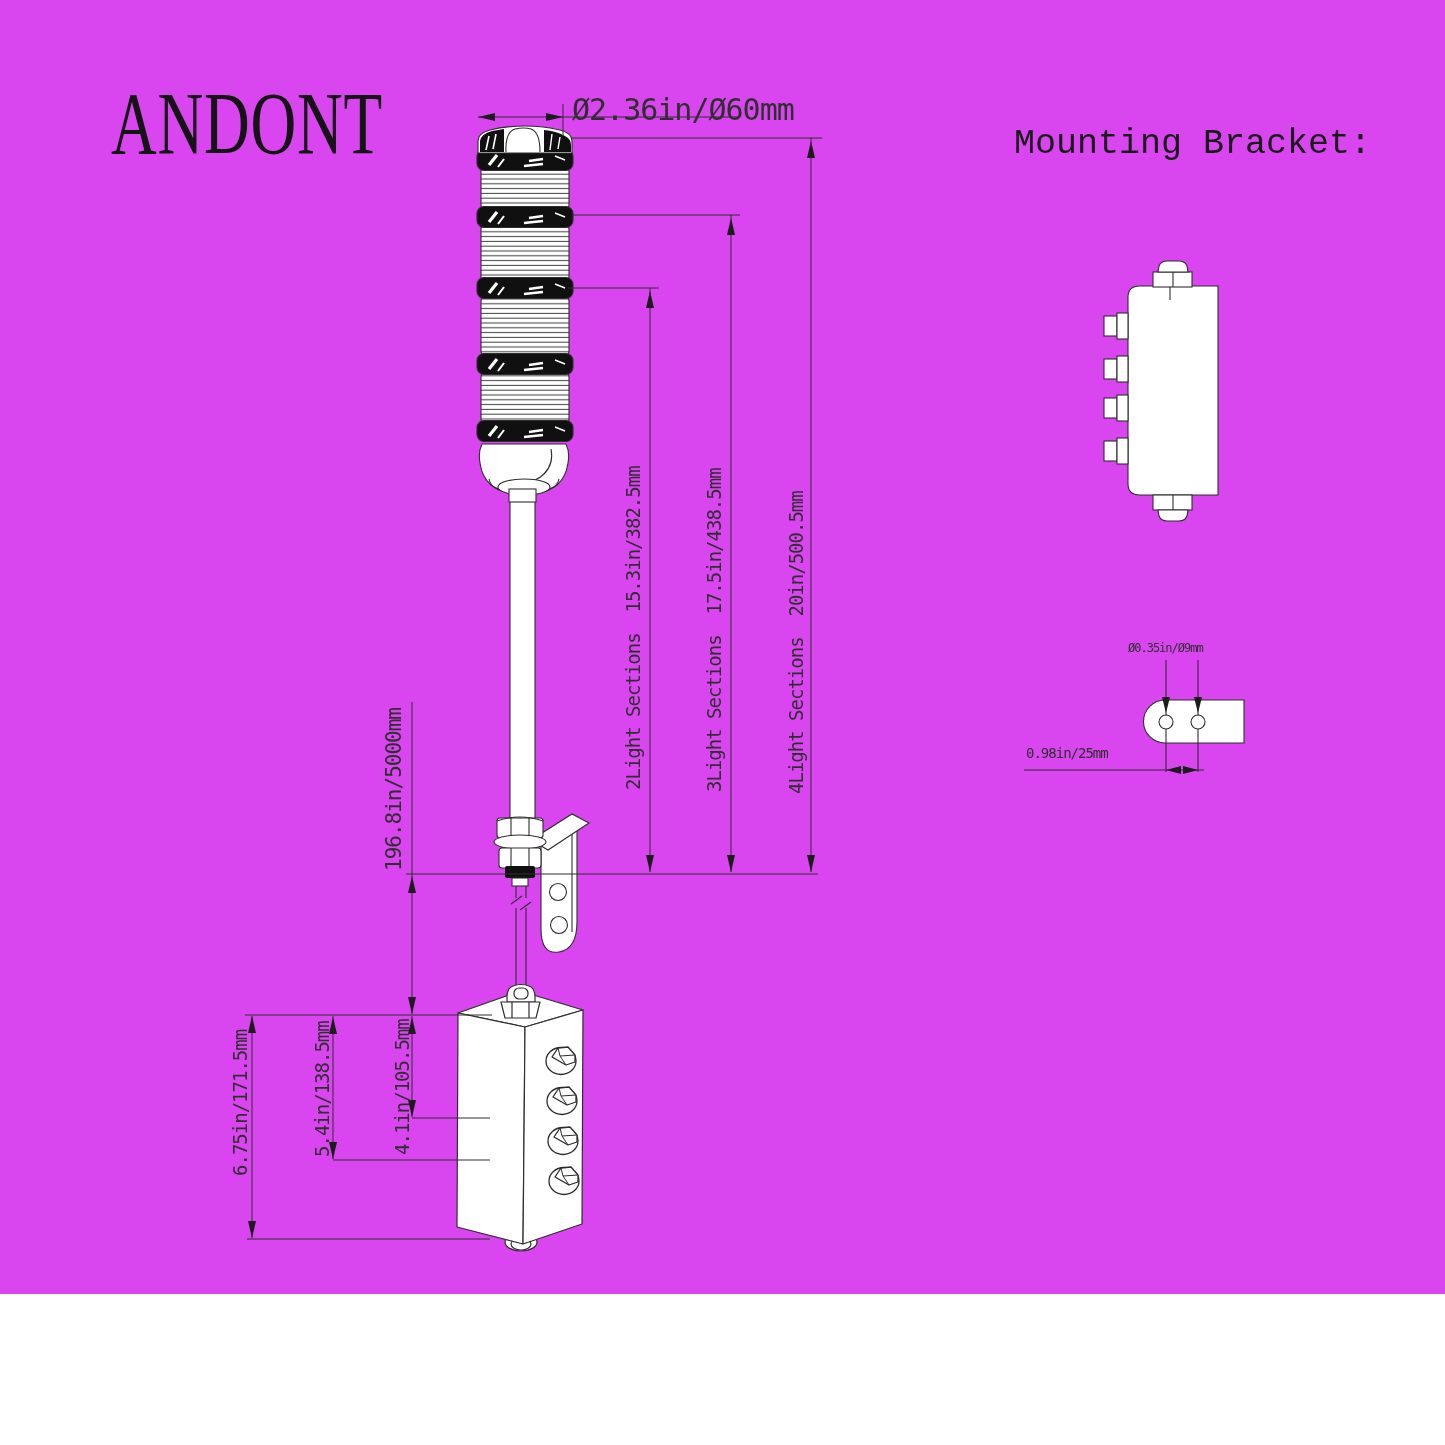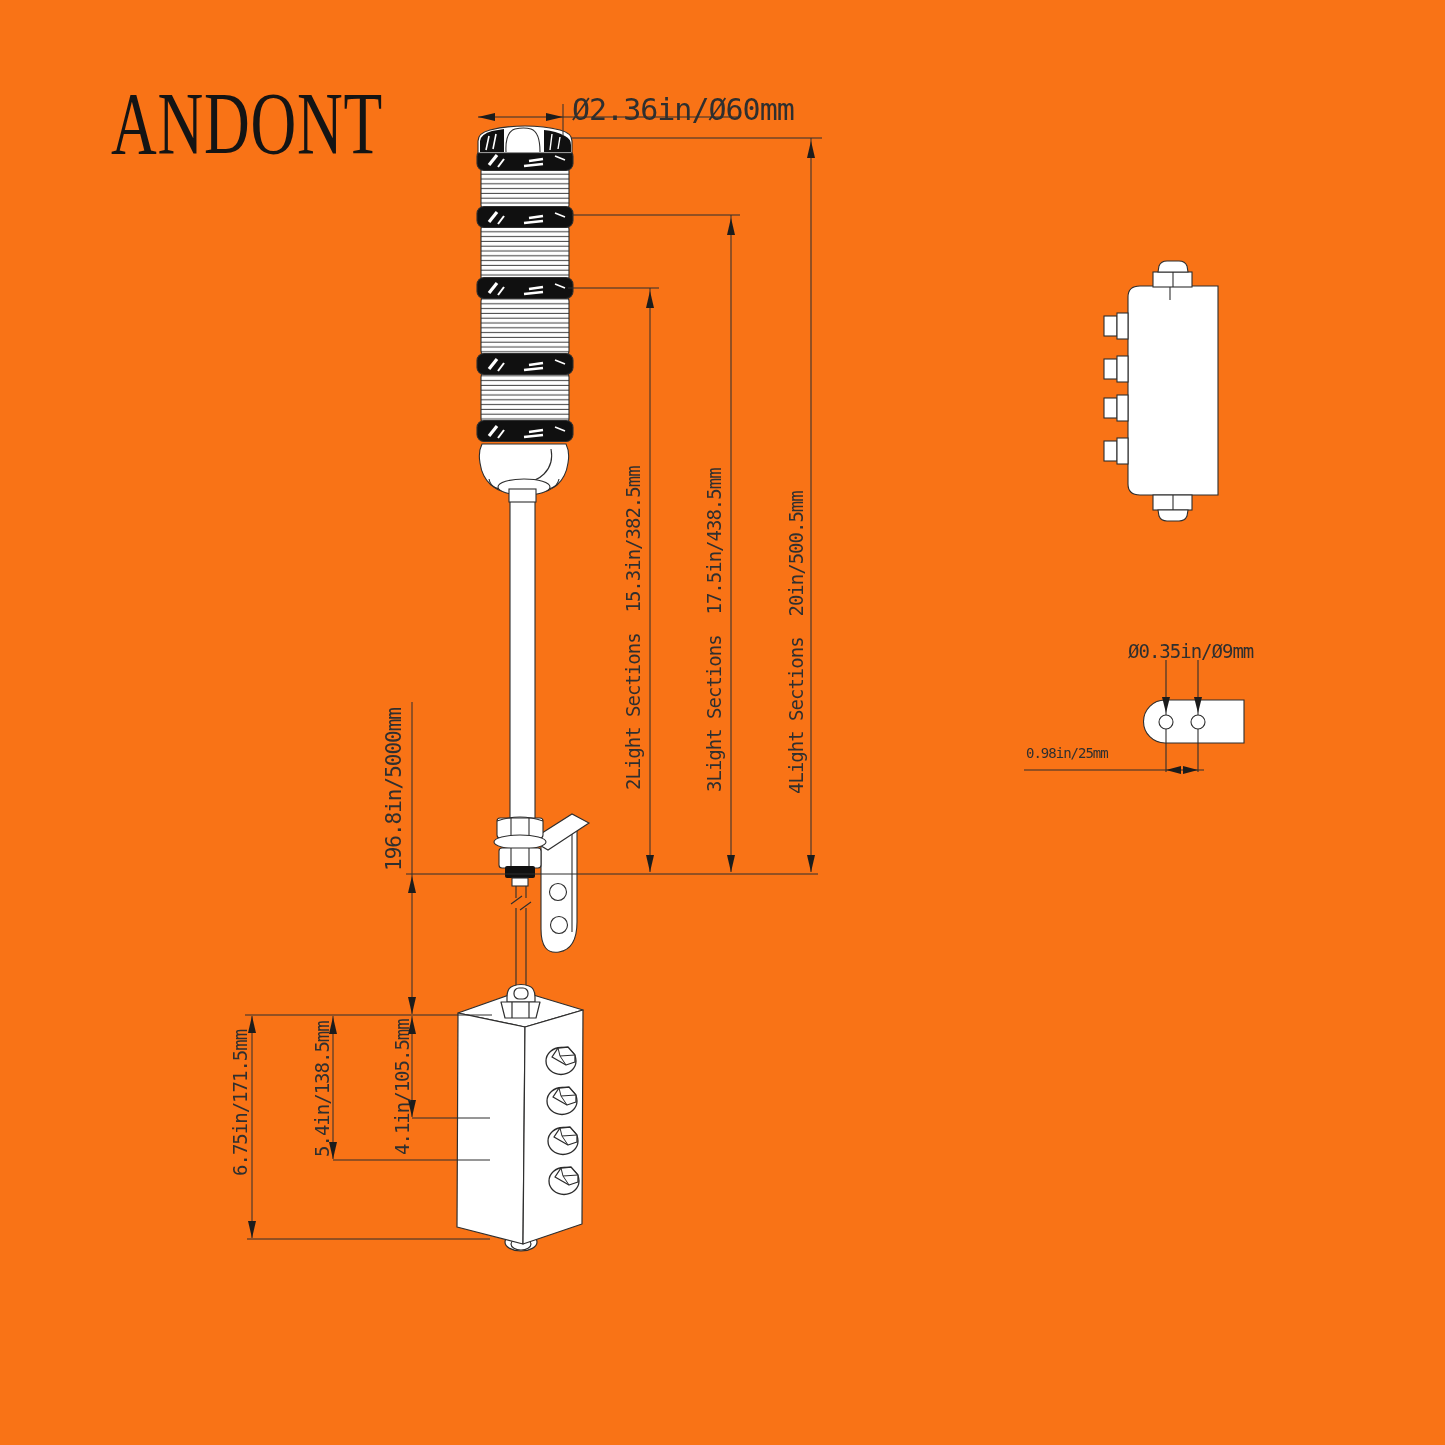--- a/index.html
+++ b/index.html
@@ -1,16 +1,16 @@
 <!DOCTYPE html>
 <html><head>
 <meta charset="utf-8">
 <style>
   html,body{margin:0;padding:0;background:#fff;}
-  #page{position:relative;width:1445px;height:1445px;background:#f97316;overflow:hidden;
+  #page{position:relative;width:1445px;height:1294px;background:#d946ef;overflow:hidden;
         font-family:"DejaVu Sans Mono", monospace;color:#2a2a2a;}
   svg{position:absolute;left:0;top:0;}
   .label{position:absolute;white-space:pre;line-height:1;}
   .brand{font-family:"Liberation Serif", serif;font-size:88px;color:#141414;
          transform:scaleX(.72);transform-origin:0 0;letter-spacing:1px;}
   .serifmono{font-family:"Liberation Mono", monospace;color:#1b1b1b;}
   .cad{font-family:"DejaVu Sans Mono", monospace;color:#2f2f2f;letter-spacing:-1px;}
   .vdim{transform:rotate(-90deg);transform-origin:0 0;}
 </style>
 </head>
@@ -205,30 +205,31 @@
     <polygon points="252,1238 248,1221 256,1221"></polygon>
     <polygon points="333,1017 329,1034 337,1034"></polygon>
     <polygon points="333,1159 329,1142 337,1142"></polygon>
     <polygon points="412,1017 408,1034 416,1034"></polygon>
     <polygon points="412,1117 408,1100 416,1100"></polygon>
   </g>
 </svg>
 
   <div class="label brand" style="left:111px;top:80px;">ANDONT</div>
 
+  <div class="label serifmono" style="left:1014px;top:127px;font-size:35px;">Mounting Bracket:</div>
 
   <div class="label cad" style="left:572px;top:95px;font-size:30px;">Ø2.36in/Ø60mm</div>
 
   <div class="label cad vdim" style="left:624px;top:790px;font-size:19px;">2Light Sections  15.3in/382.5mm</div>
   <div class="label cad vdim" style="left:705px;top:792px;font-size:19px;">3Light Sections  17.5in/438.5mm</div>
   <div class="label cad vdim" style="left:787px;top:794px;font-size:19px;">4Light Sections  20in/500.5mm</div>
 
   <div class="label cad vdim" style="left:384px;top:871px;font-size:21px;">196.8in/5000mm</div>
 
   <div class="label cad vdim" style="left:231px;top:1176px;font-size:19px;">6.75in/171.5mm</div>
   <div class="label cad vdim" style="left:313px;top:1157px;font-size:19px;">5.4in/138.5mm</div>
   <div class="label cad vdim" style="left:393px;top:1155px;font-size:19px;">4.1in/105.5mm</div>
 
-  <div class="label cad" style="left:1128px;top:642px;font-size:19px;">Ø0.35in/Ø9mm</div>
+  <div class="label cad" style="left:1128px;top:642px;font-size:12px;">Ø0.35in/Ø9mm</div>
   <div class="label cad" style="left:1026px;top:746px;font-size:14px;">0.98in/25mm</div>
 
 
 </div>
 
 </body></html>

